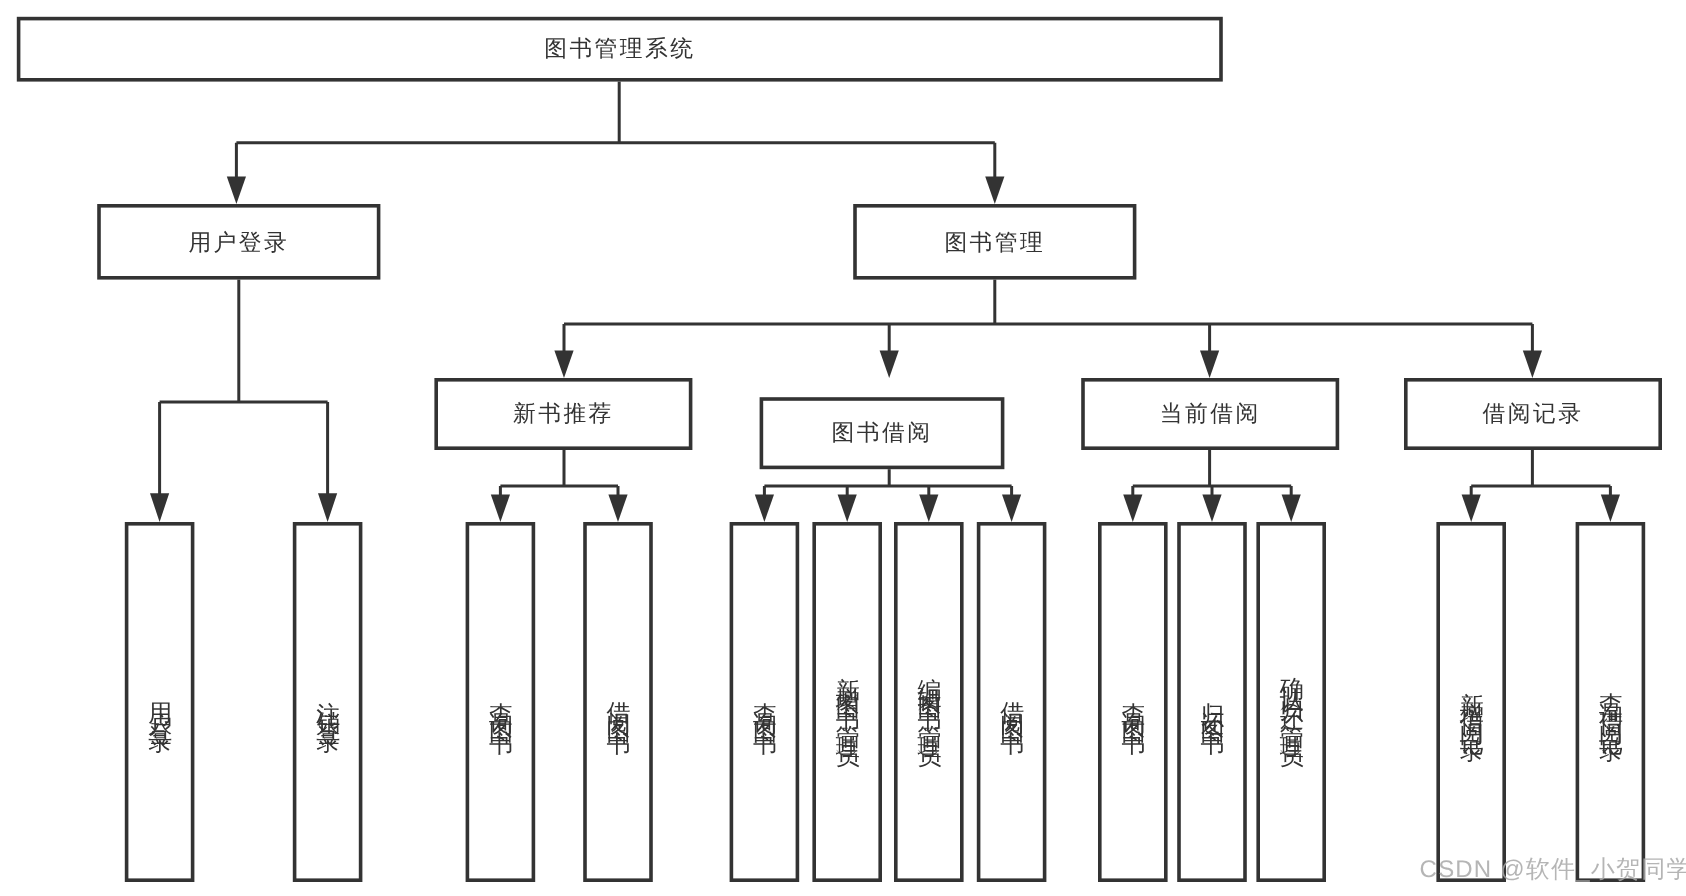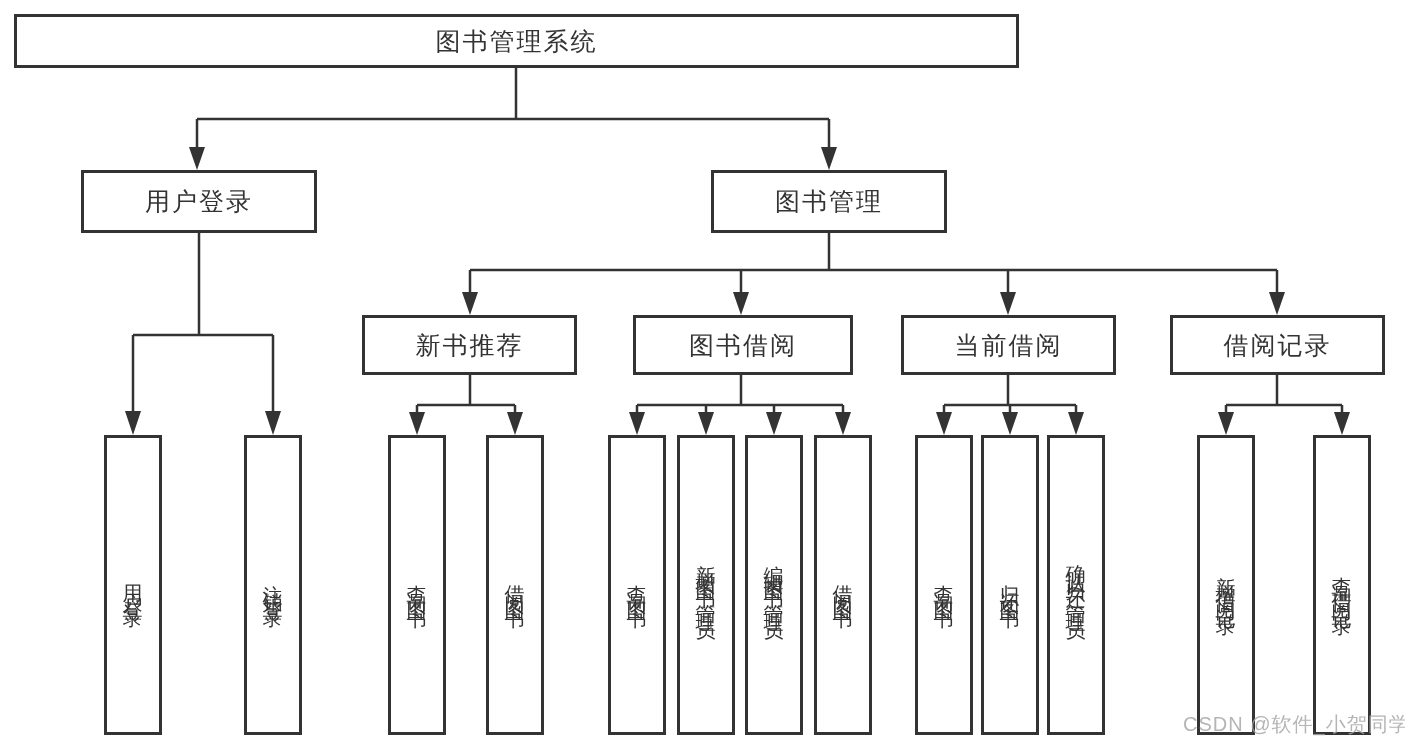--- a/index.html
+++ b/index.html
@@ -18,21 +18,21 @@
   }
   .box {
     position: absolute;
     box-sizing: border-box;
     background: #ffffff;
     border: 3px solid #333333;
     display: flex;
     align-items: center;
     justify-content: center;
     color: #333333;
-    font-size: 25px;
+    font-size: 19px;
     letter-spacing: 2px;
     white-space: nowrap;
   }
   .leaf {
     writing-mode: vertical-rl;
     font-size: 20px;
     letter-spacing: 8px;
     line-height: 1;
   }
   .watermark {
@@ -98,21 +98,21 @@
   <div class="box" style="left:81px; top:170px; width:236px; height:63px;">
     <span>用户登录</span>
   </div>
   <div class="box" style="left:711px; top:170px; width:236px; height:63px;">
     <span>图书管理</span>
   </div>
 
   <div class="box" style="left:362px; top:315px; width:215px; height:60px;">
     <span>新书推荐</span>
   </div>
-  <div class="box" style="left:633px; top:315px; width:220px; height:60px;">
+  <div class="box" style="left:633px; top:331px; width:204px; height:60px;">
     <span>图书借阅</span>
   </div>
   <div class="box" style="left:901px; top:315px; width:215px; height:60px;justify-content:center;">
     <span>当前借阅</span>
   </div>
   <div class="box" style="left:1170px; top:315px; width:215px; height:60px;">
     <span>借阅记录</span>
   </div>
 
   <div class="box leaf" style="left:104px; top:435px; width:58px; height:300px;">

